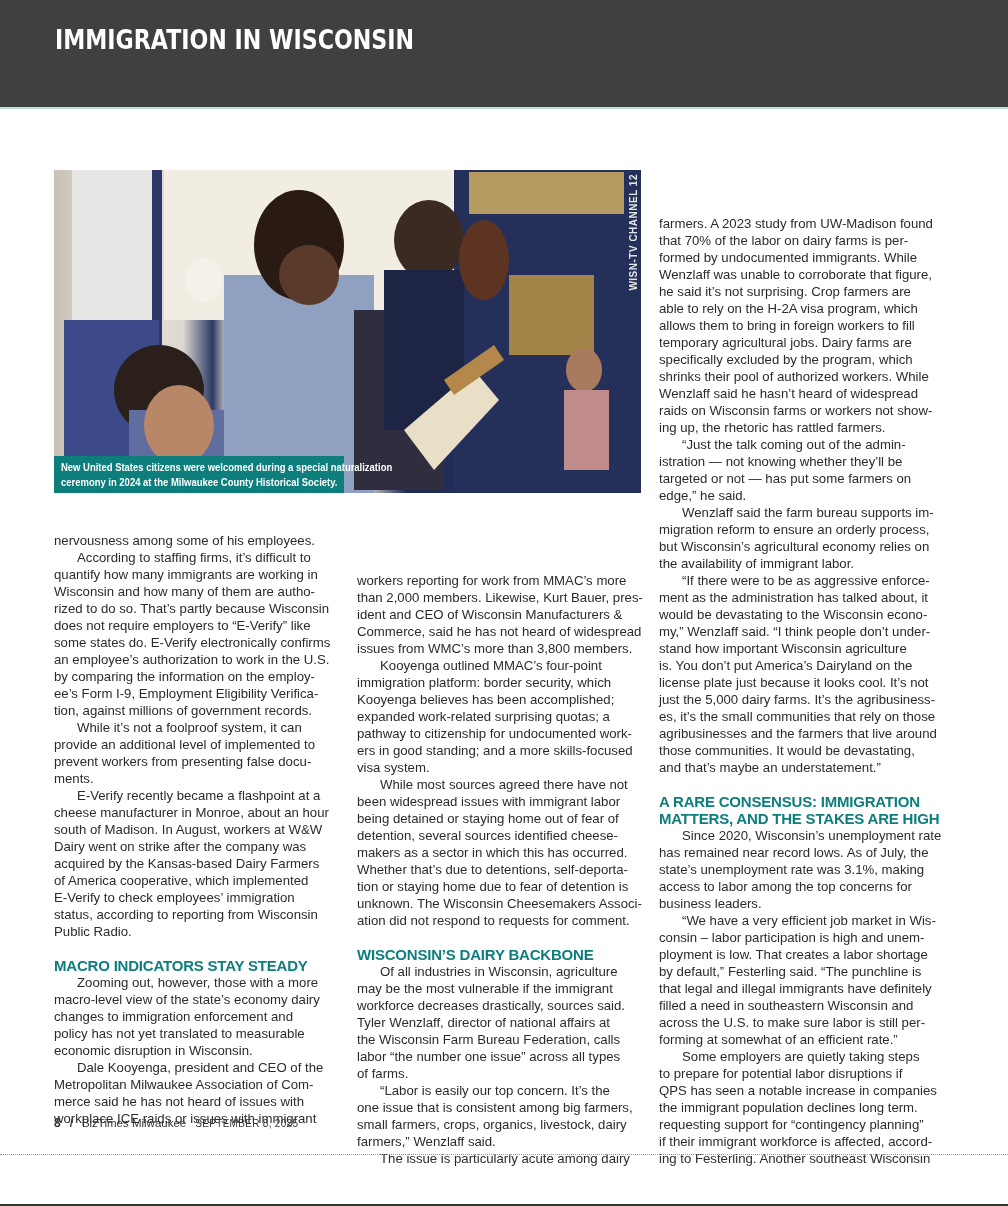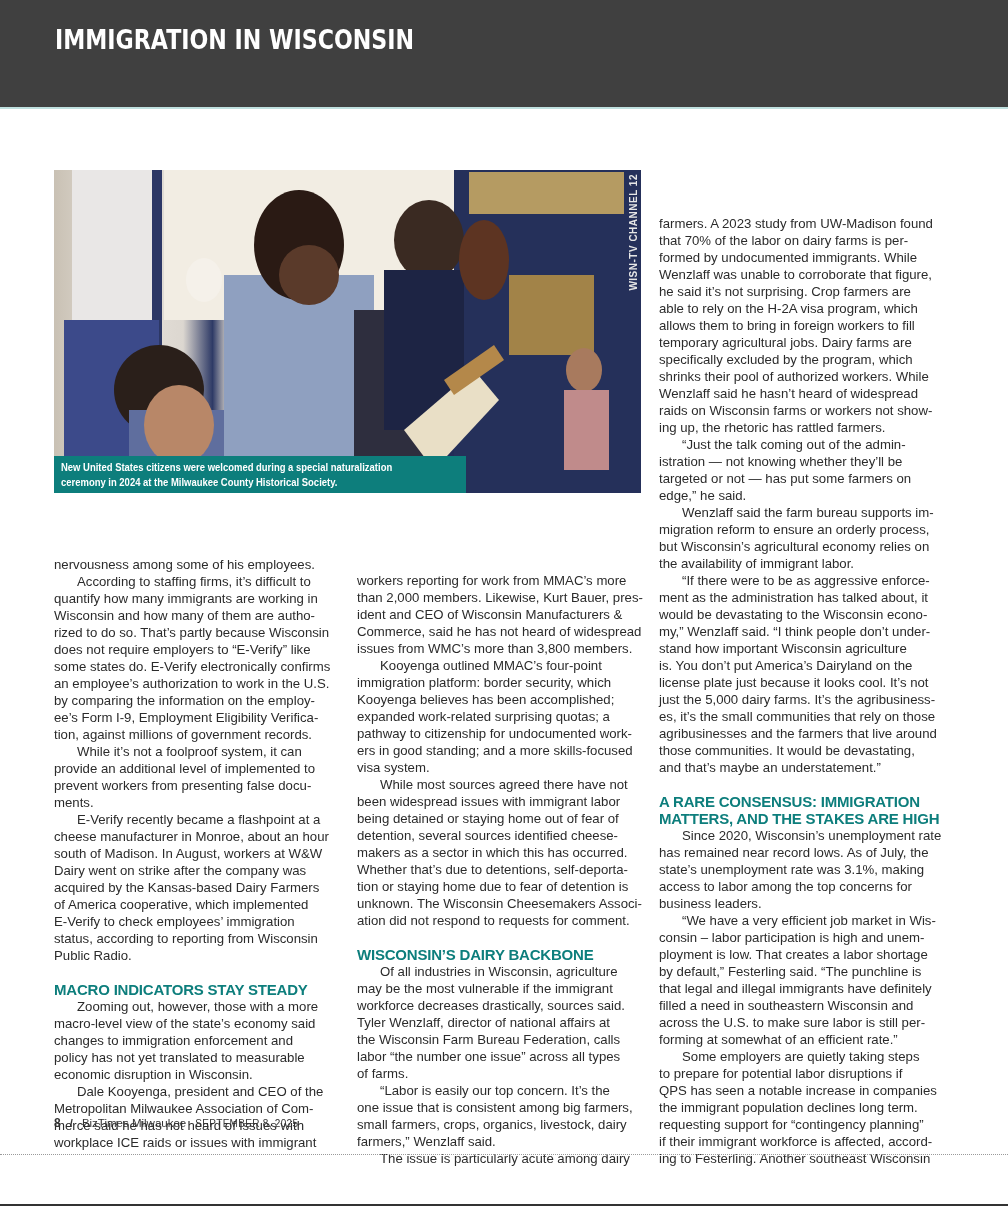--- a/index.html
+++ b/index.html
@@ -27,39 +27,39 @@
     background: linear-gradient(90deg, #c9c1b4 0%, #e8e3dc 12%, #dcd7d0 22%, #2e3a66 27%, #efe8da 30%, #f4efe6 52%, #1f2b5a 60%, #2a2f4f 100%);
   }
   .photo svg { position: absolute; left: 0; top: 0; }
   .photo-credit {
     position: absolute; right: 2px; top: 4px;
     writing-mode: vertical-rl; transform: rotate(180deg);
     font-size: 10px; font-weight: bold; color: #e6e6e6; letter-spacing: 0.5px;
     white-space: nowrap;
   }
   .caption {
-    position: absolute; left: 0; bottom: 0; width: 412px; height: 37px;
+    position: absolute; left: 0; bottom: 0; width: 290px; height: 37px;
     background: #0d7e7c; color: #ffffff;
     font-size: 11px; font-weight: bold; line-height: 15px;
     padding: 4px 0 0 7px; box-sizing: border-box;
     transform-origin: left top;
   }
   .caption div { white-space: nowrap; transform: scaleX(0.86); transform-origin: left center; }
   .col {
     position: absolute; top: 0; width: 290px;
     font-size: 13.2px; line-height: 17px; color: #2b2b2b;
   }
   .col .ln { height: 17px; white-space: nowrap; }
   .col .ind { padding-left: 23px; }
   .col .gap { height: 17px; }
   .col .hd {
     color: #0d7e7c; font-weight: bold; font-size: 15px; height: 17px;
     white-space: nowrap; letter-spacing: -0.2px;
   }
-  .col1 { left: 54px; top: 532px; margin-top: 24px; }
+  .col1 { left: 54px; top: 532px; }
   .col2 { left: 357px; top: 532px; margin-top: 40px; }
   .col3 { left: 659px; top: 175px; margin-top: 40px; }
   .footer-rule {
     position: absolute; left: 0; top: 1154px; width: 1008px; height: 0;
     border-top: 1px dotted #9a9a9a;
   }
   .footer {
     position: absolute; left: 54px; top: 1116px; font-size: 11px; color: #333;
     white-space: nowrap;
   }
@@ -131,21 +131,21 @@
     <div class="ln">south of Madison. In August, workers at W&amp;W</div>
     <div class="ln">Dairy went on strike after the company was</div>
     <div class="ln">acquired by the Kansas-based Dairy Farmers</div>
     <div class="ln">of America cooperative, which implemented</div>
     <div class="ln">E-Verify to check employees’ immigration</div>
     <div class="ln">status, according to reporting from Wisconsin</div>
     <div class="ln">Public Radio.</div>
     <div class="gap"></div>
     <div class="hd">MACRO INDICATORS STAY STEADY</div>
     <div class="ln ind">Zooming out, however, those with a more</div>
-    <div class="ln">macro-level view of the state’s economy said</div>
+    <div class="ln">macro-level view of the state’s economy dairy</div>
     <div class="ln">changes to immigration enforcement and</div>
     <div class="ln">policy has not yet translated to measurable</div>
     <div class="ln">economic disruption in Wisconsin.</div>
     <div class="ln ind">Dale Kooyenga, president and CEO of the</div>
     <div class="ln">Metropolitan Milwaukee Association of Com-</div>
     <div class="ln">merce said he has not heard of issues with</div>
     <div class="ln">workplace ICE raids or issues with immigrant</div>
   </div>
 <div class="col col2">
     <div class="ln">workers reporting for work from MMAC’s more</div>

